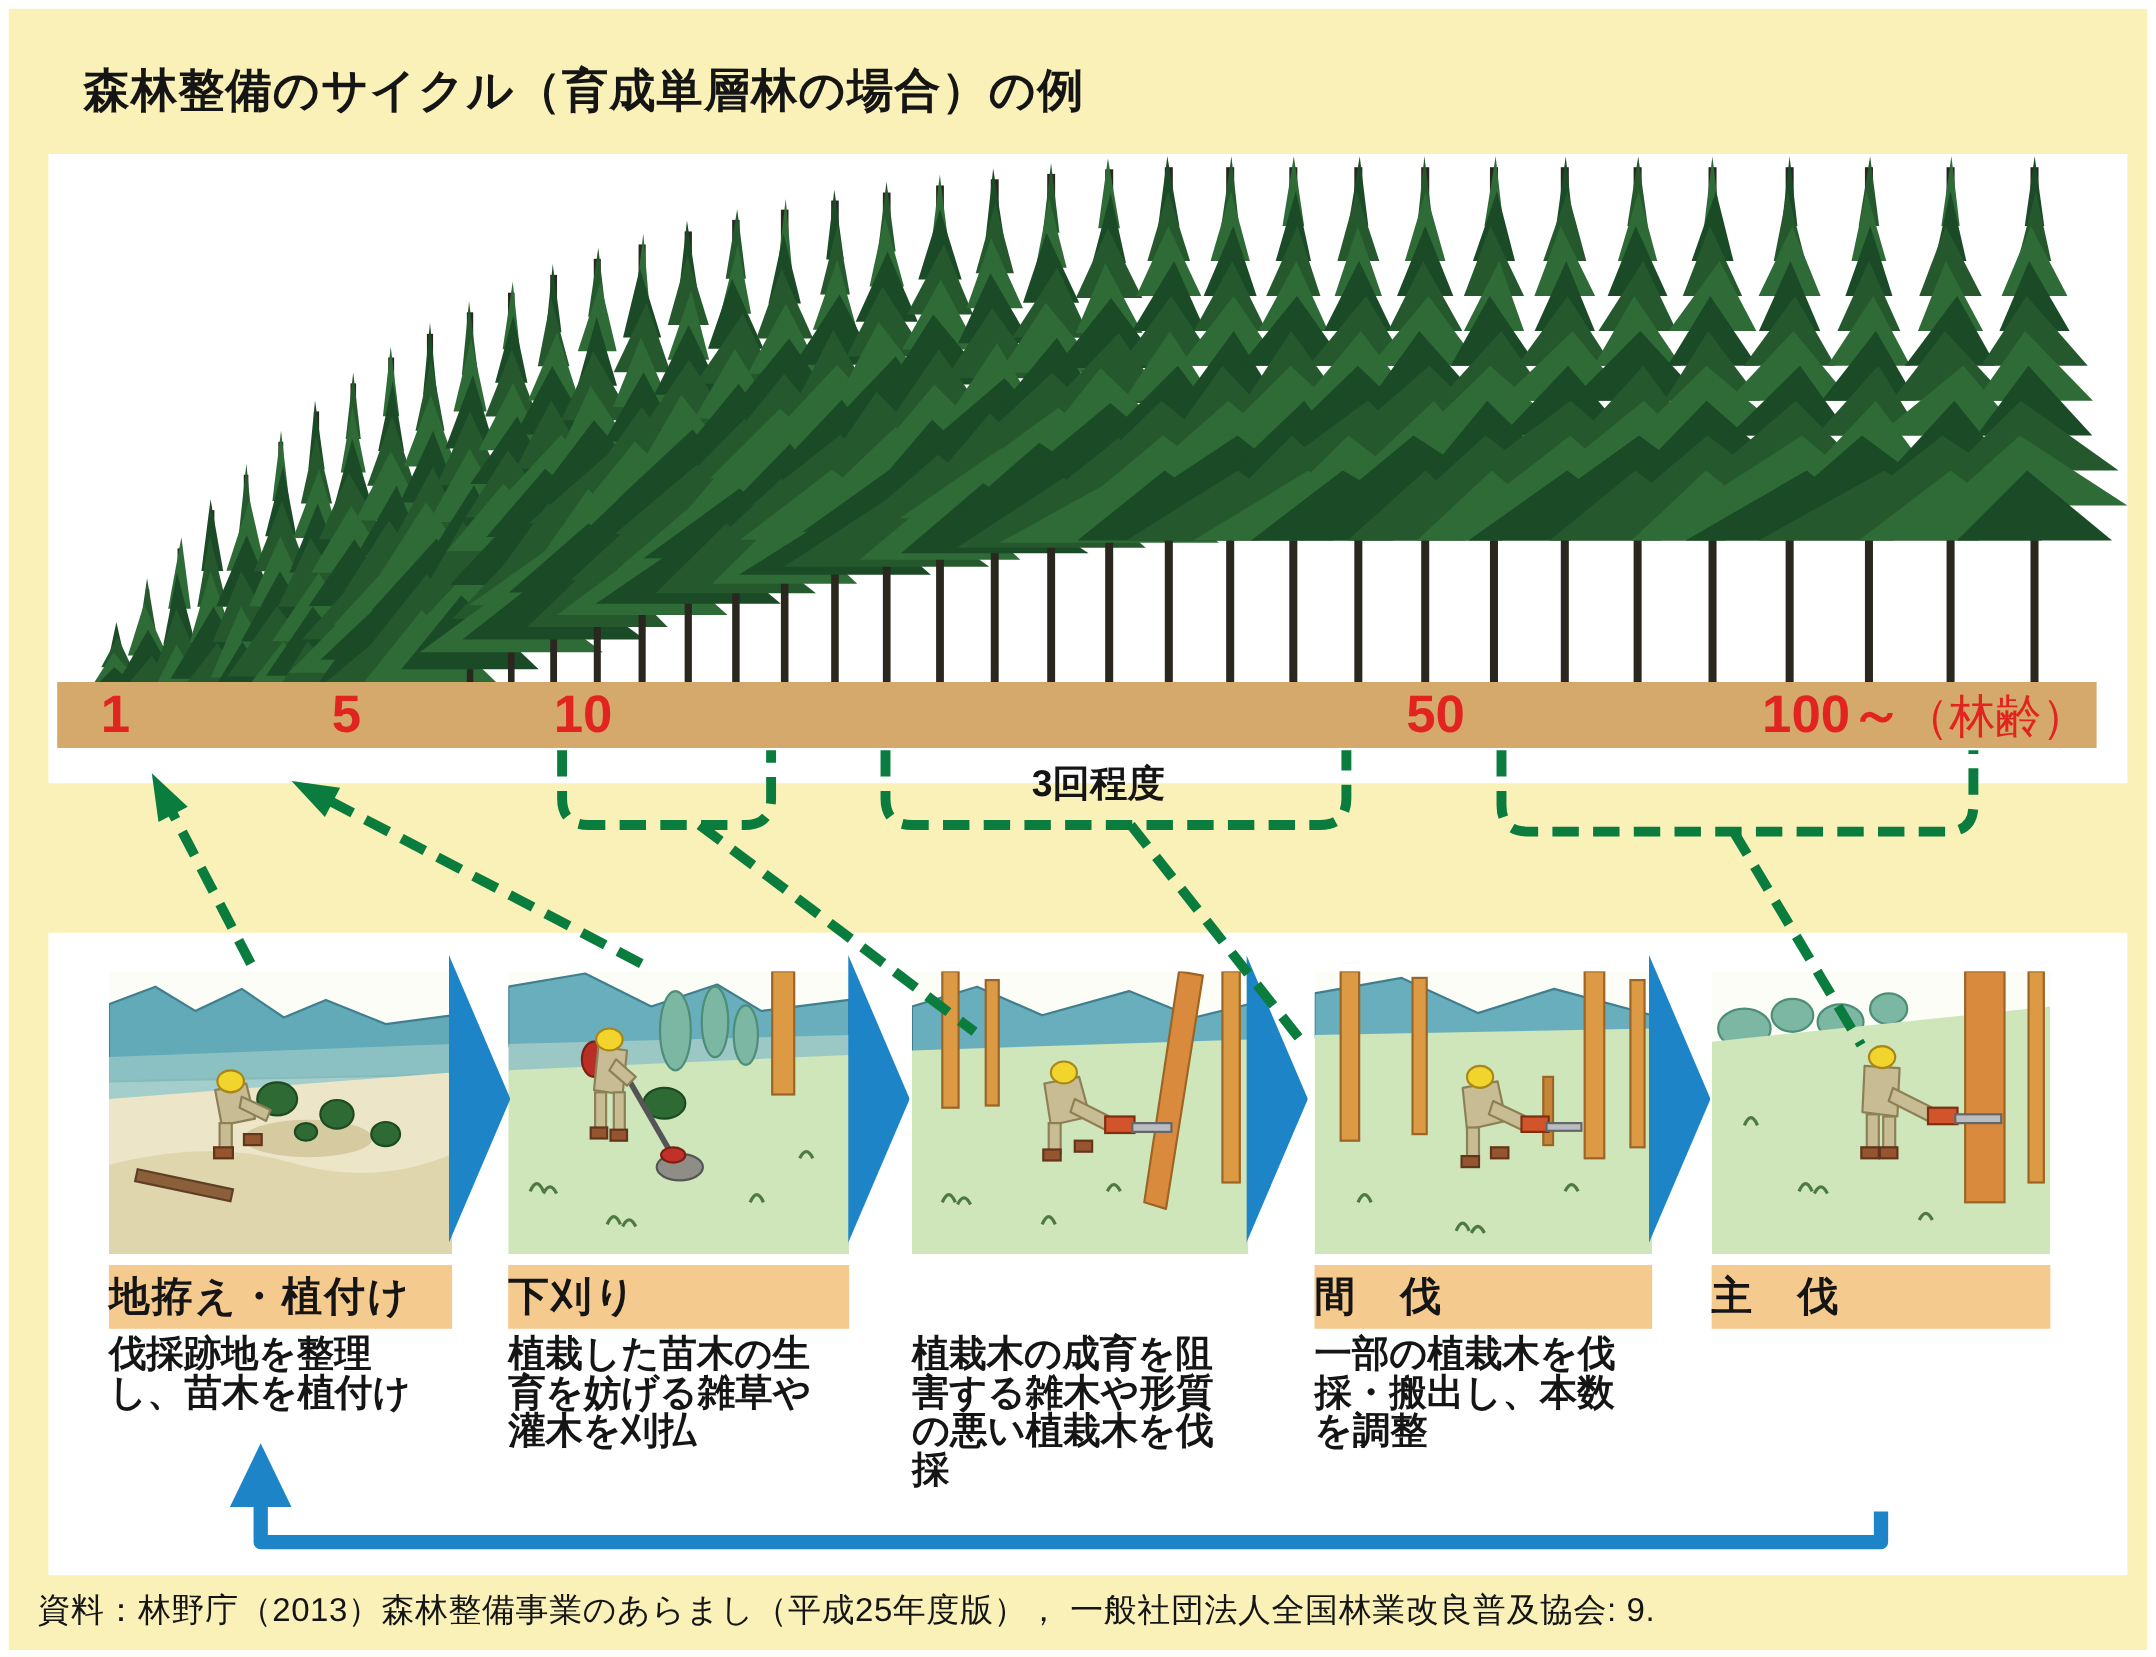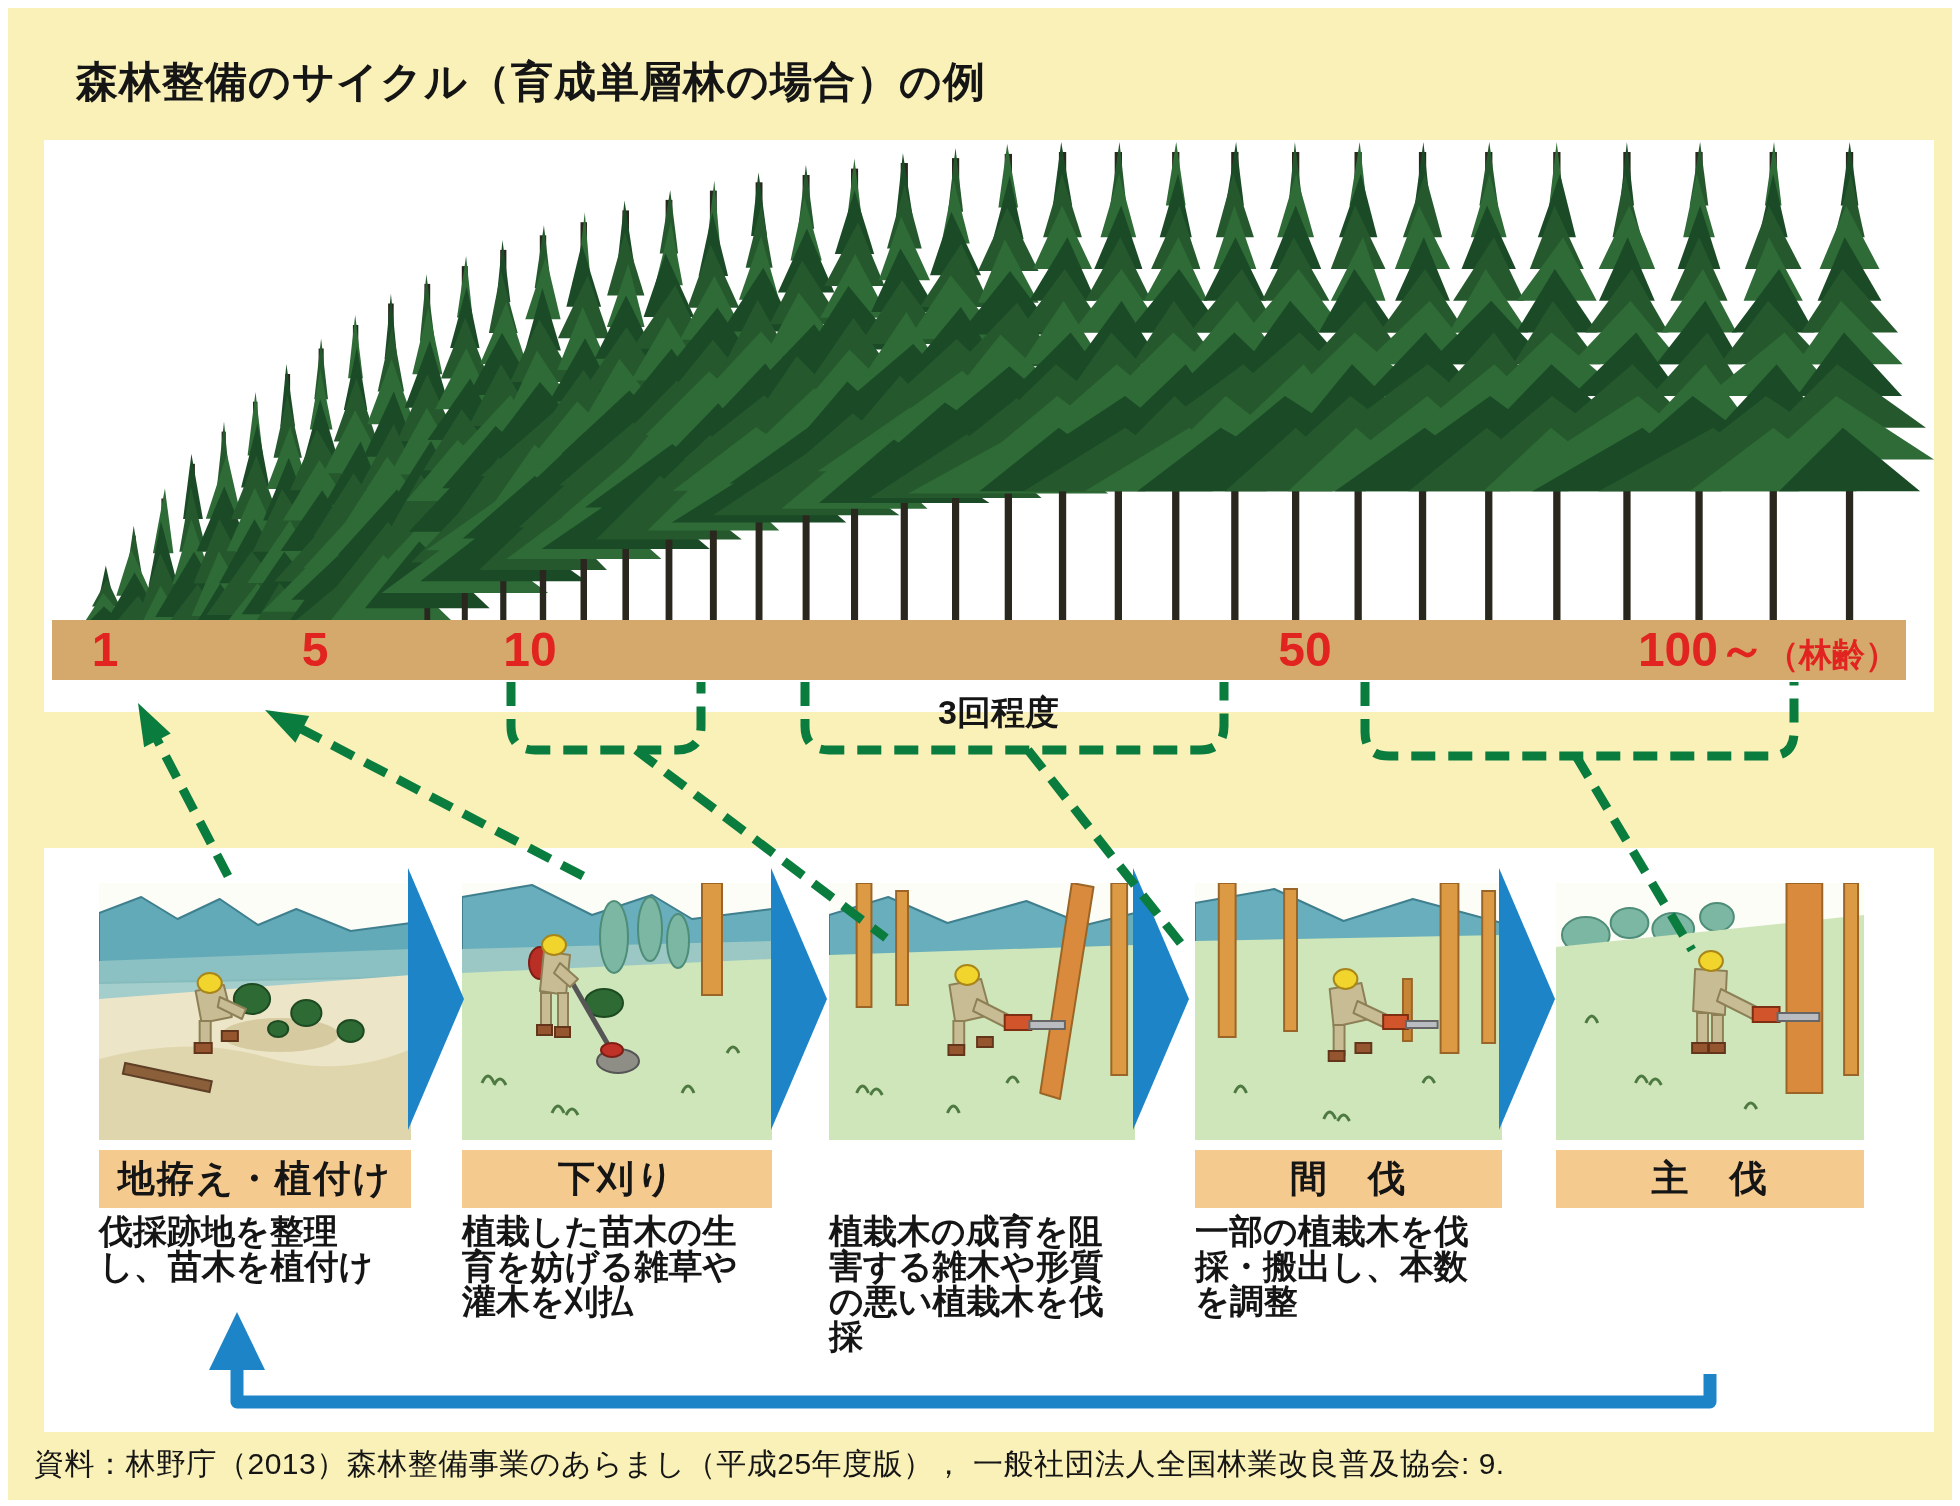--- a/index.html
+++ b/index.html
@@ -11,28 +11,28 @@
     font-family:"Liberation Sans","DejaVu Sans",sans-serif;color:#151515}
   .page{position:absolute;left:8px;top:8px;right:8px;bottom:6px;background:var(--background)}
   .title{position:absolute;left:76px;top:54px;font-size:42px;font-weight:bold;letter-spacing:1px}
   .top-panel{position:absolute;left:44px;top:140px;width:1890px;height:572px;background:#fff}
   #forest{position:absolute;left:0;top:0;width:1890px;height:572px}
   .bar{position:absolute;left:8px;top:480px;width:1854px;height:60px;background:var(--axis-bar)}
   .age{position:absolute;top:2px;transform:translateX(-50%);line-height:56px;
     font-size:48px;font-weight:bold;color:var(--age-red)}
   .age-end{position:absolute;top:2px;right:8px;line-height:56px;font-size:48px;
     font-weight:bold;color:var(--age-red);white-space:nowrap}
-  .age-end .unit{font-size:33px;font-weight:bold}
+  .age-end .unit{font-size:42px;font-weight:normal}
   .bottom-panel{position:absolute;left:44px;top:848px;width:1890px;height:584px;background:#fff}
   .note{position:absolute;left:938px;top:690px;font-size:34px;font-weight:bold;white-space:nowrap}
   .stage{position:absolute;top:883px;height:530px}
   .illus{position:absolute;top:0;left:0;width:100%;height:257px;overflow:hidden}
   .illus svg{width:100%;height:100%;display:block}
   .strip{position:absolute;top:267px;left:0;width:100%;height:58px;background:var(--label-strip);
-    display:flex;align-items:center;justify-content:center;font-size:37px;font-weight:bold;letter-spacing:2px}
+    display:flex;align-items:center;justify-content:flex-start;font-size:37px;font-weight:bold;letter-spacing:2px}
   .desc{position:absolute;top:331px;left:0;width:302px;font-size:34px;line-height:35px;font-weight:600}
   .next-arrow{position:absolute;top:868px;width:56px;height:262px;background:var(--arrow-blue);
     -webkit-clip-path:polygon(0 0,100% 50%,0 100%);clip-path:polygon(0 0,100% 50%,0 100%)}
   #connectors{position:absolute;left:0;top:0;width:1960px;height:1506px;pointer-events:none}
   .gdash{stroke:var(--bracket-green);stroke-width:9;fill:none;stroke-dasharray:24 13}
   .ghead{fill:var(--bracket-green)}
   .bline{stroke:var(--arrow-blue);stroke-width:13;fill:none;stroke-linejoin:round}
   .bhead{fill:var(--arrow-blue)}
   .source{position:absolute;left:34px;top:1444px;font-size:30px;font-weight:500;letter-spacing:0.5px}
   .sc{stroke-linejoin:round}

